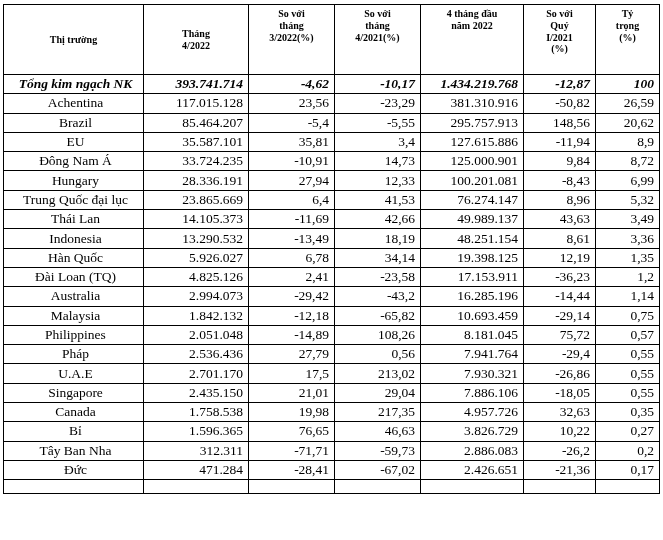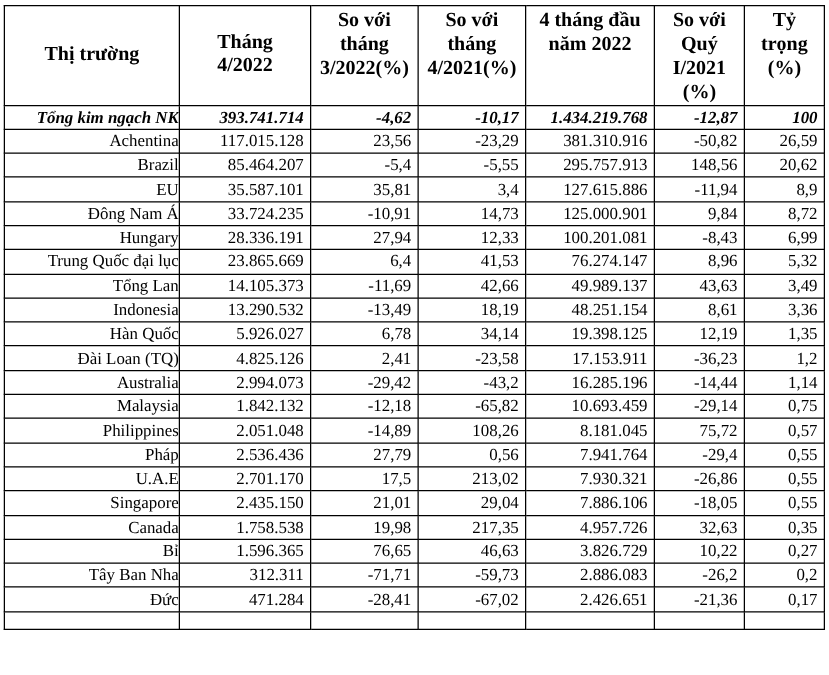--- a/index.html
+++ b/index.html
@@ -25,40 +25,40 @@
   table.trade col.c4 { width: 86px; }
   table.trade col.c5 { width: 103px; }
   table.trade col.c6 { width: 72px; }
   table.trade col.c7 { width: 64px; }
   th, td {
     border: 1px solid #000000;
     overflow: hidden;
   }
   thead tr { height: 70px; }
   th {
-    font-size: 16px;
+    font-size: 10px;
     font-weight: bold;
     line-height: 1.18;
     text-align: center;
     vertical-align: top;
     padding: 3px 2px 0 2px;
     white-space: pre-line;
   }
   th:nth-child(1), th:nth-child(2) {
     vertical-align: middle;
     padding-top: 0;
   }
   tbody tr { height: 19.3px; }
   td {
     font-size: 13.5px;
     padding: 0;
     white-space: nowrap;
     vertical-align: middle;
   }
-  td.market { text-align: right;  padding-left: 4px; }
+  td.market { text-align: center;  padding-left: 4px; }
   td.num    { text-align: right; padding-right: 5px; }
   tr.summary td { font-weight: bold; font-style: italic; }
   tr.partial { height: 14px; }
 </style>
 </head>
 <body>
 
 <div class="viewport">
   <table class="trade">
     <colgroup>
@@ -150,21 +150,21 @@
         <tr>
           <td class="market">Trung Quốc đại lục</td>
           <td class="num">23.865.669</td>
           <td class="num">6,4</td>
           <td class="num">41,53</td>
           <td class="num">76.274.147</td>
           <td class="num">8,96</td>
           <td class="num">5,32</td>
         </tr>
         <tr>
-          <td class="market">Tổng Lan</td>
+          <td class="market">Thái Lan</td>
           <td class="num">14.105.373</td>
           <td class="num">-11,69</td>
           <td class="num">42,66</td>
           <td class="num">49.989.137</td>
           <td class="num">43,63</td>
           <td class="num">3,49</td>
         </tr>
         <tr>
           <td class="market">Indonesia</td>
           <td class="num">13.290.532</td>

